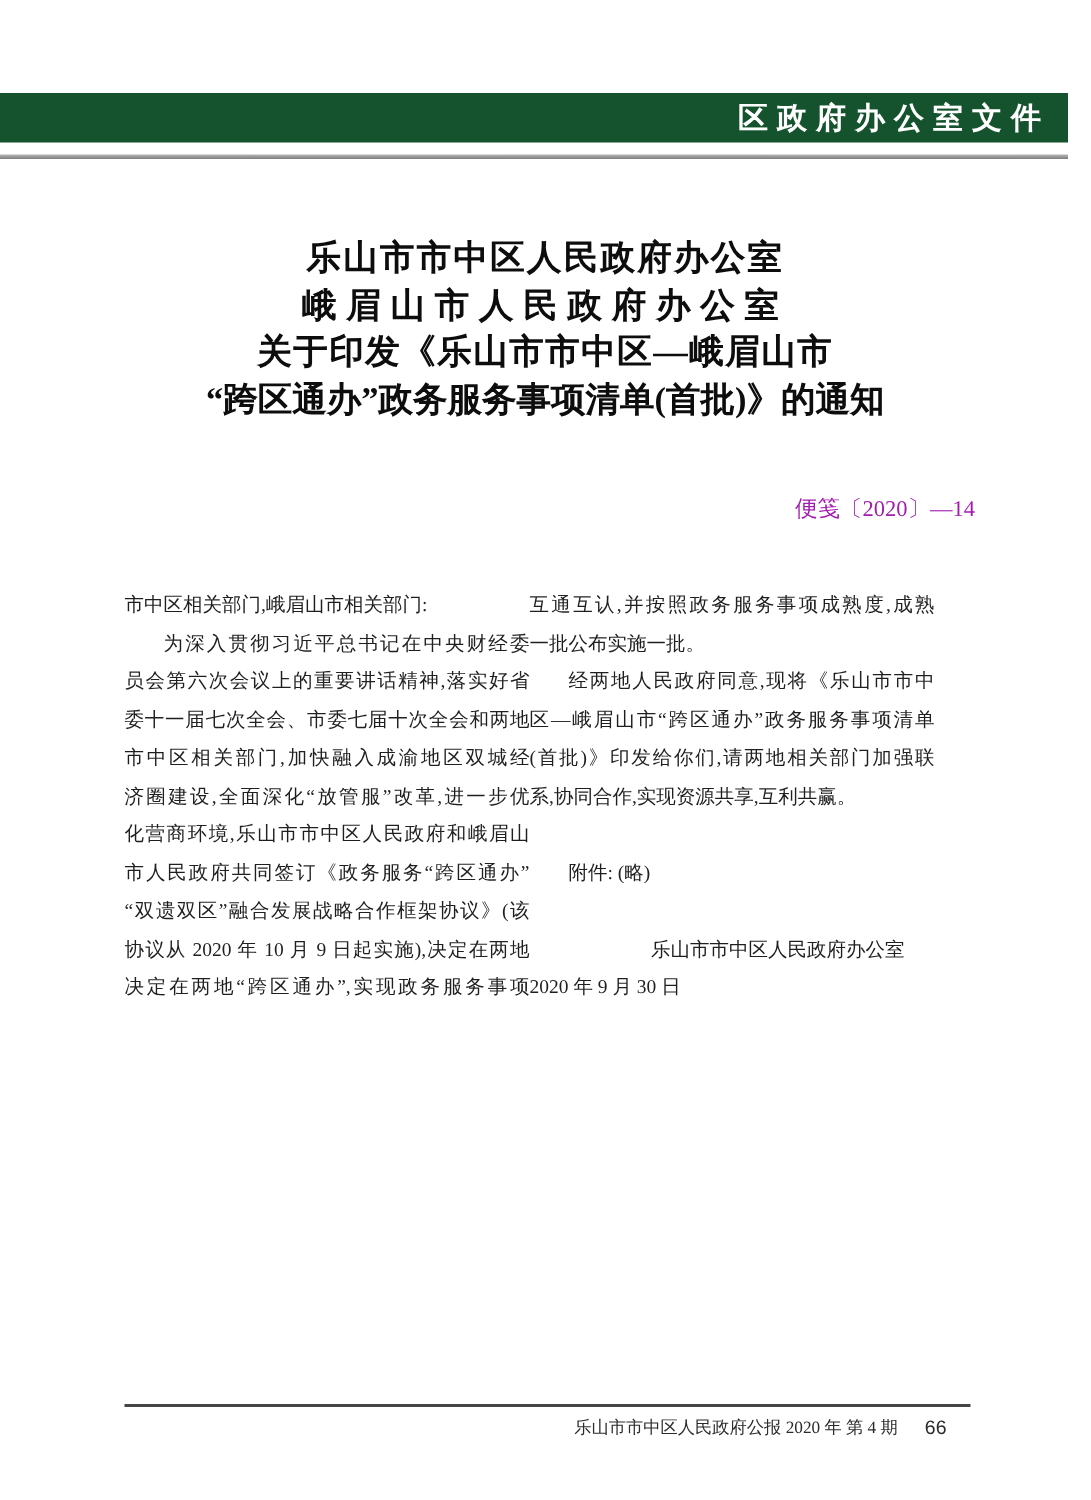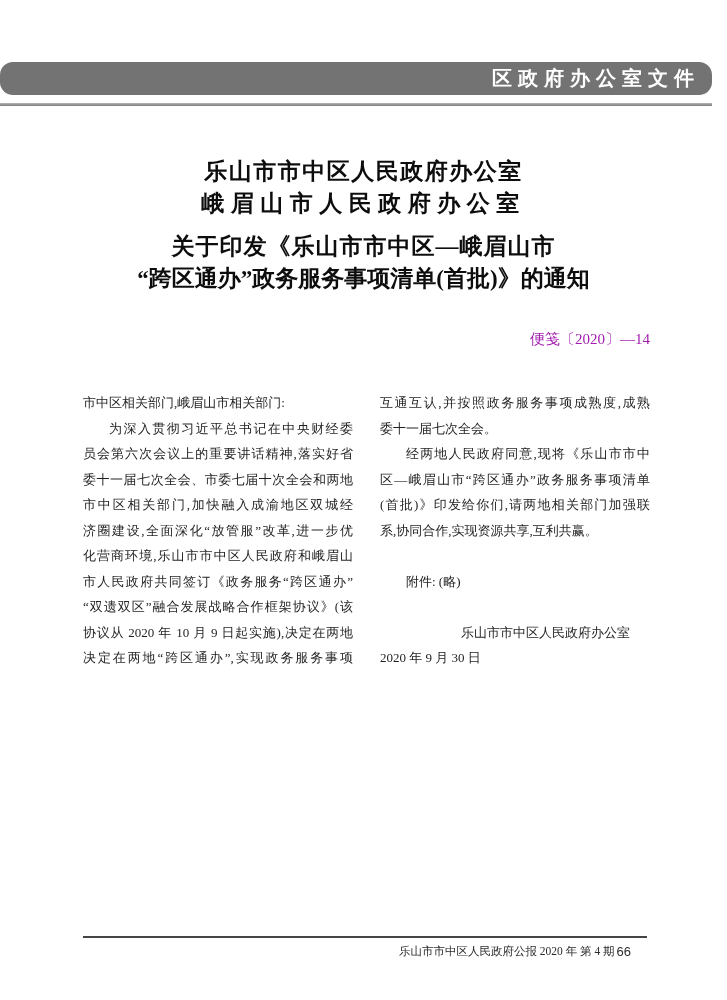--- a/index.html
+++ b/index.html
@@ -17,27 +17,26 @@
     color: #222222;
   }
 
   
   .banner {
     position: absolute;
     top: 62px;
     left: 0;
     width: 712px;
     height: 33px;
-    background: #737373;
+    background: #14532d;
     display: flex;
     align-items: center;
     justify-content: flex-end;
     box-sizing: border-box;
     padding-right: 12px;
-    border-radius: 13px;
   }
   .banner-text {
     font-family: "Liberation Sans", "DejaVu Sans", sans-serif;
     font-weight: bold;
     font-size: 20px;
     letter-spacing: 6px;
     color: #ffffff;
     white-space: nowrap;
   }
   .banner-rule {
@@ -59,41 +58,40 @@
     color: #0d0d0d;
   }
   .t-line {
     font-size: 23px;
     font-weight: bold;
     line-height: 31.5px;
     white-space: nowrap;
   }
   .t-line.ls1 { letter-spacing: 1.5px; }
   .t-line.ls2 { letter-spacing: 6.5px; }
-  .t-line.ls3 { letter-spacing: 1px; margin-top: 12px; }
+  .t-line.ls3 { letter-spacing: 1px; }
   .t-line.ls4 { letter-spacing: 0px; }
 
   
   .doc-number {
     position: absolute;
     top: 330px;
     right: 77px;
     font-size: 15px;
     color: #a21caf;
     white-space: nowrap;
   }
 
   
   .body-columns {
     position: absolute;
     top: 390px;
     left: 83px;
     width: 567px;
     display: flex;
-    gap: 27px;
   }
   .col {
     width: 270px;
     font-size: 13px;
     line-height: 25.5px;
     color: #1f1f1f;
   }
   .bline {
     height: 25.5px;
     overflow: hidden;
@@ -130,21 +128,21 @@
     background: #454545;
   }
   .footer-text {
     position: absolute;
     top: 944px;
     left: 83px;
     width: 564px;
     display: flex;
     justify-content: flex-end;
     align-items: center;
-    gap: 2px;
+    gap: 18px;
     box-sizing: border-box;
     padding-right: 16px;
     color: #2b2b2b;
   }
   .footer-journal {
     font-size: 11.5px;
     white-space: nowrap;
   }
   .footer-pageno {
     font-family: "Liberation Sans", "DejaVu Sans", sans-serif;
@@ -179,21 +177,21 @@
       <div class="bline j">市中区相关部门,加快融入成渝地区双城经</div>
       <div class="bline j">济圈建设,全面深化“放管服”改革,进一步优</div>
       <div class="bline j">化营商环境,乐山市市中区人民政府和峨眉山</div>
       <div class="bline j">市人民政府共同签订《政务服务“跨区通办”</div>
       <div class="bline j">“双遗双区”融合发展战略合作框架协议》(该</div>
       <div class="bline j">协议从 2020 年 10 月 9 日起实施),决定在两地</div>
       <div class="bline j">决定在两地“跨区通办”,实现政务服务事项</div>
     </div>
     <div class="col">
       <div class="bline j">互通互认,并按照政务服务事项成熟度,成熟</div>
-      <div class="bline">委十一届七次全会。</div>
+      <div class="bline">一批公布实施一批。</div>
       <div class="bline j indent">经两地人民政府同意,现将《乐山市市中</div>
       <div class="bline j">区—峨眉山市“跨区通办”政务服务事项清单</div>
       <div class="bline j">(首批)》印发给你们,请两地相关部门加强联</div>
       <div class="bline">系,协同合作,实现资源共享,互利共赢。</div>
       <div class="spacer"></div>
       <div class="attach-line">附件: (略)</div>
       <div class="spacer"></div>
       <div class="signature-line">乐山市市中区人民政府办公室</div>
       <div class="date-line">2020 年 9 月 30 日</div>
     </div>

